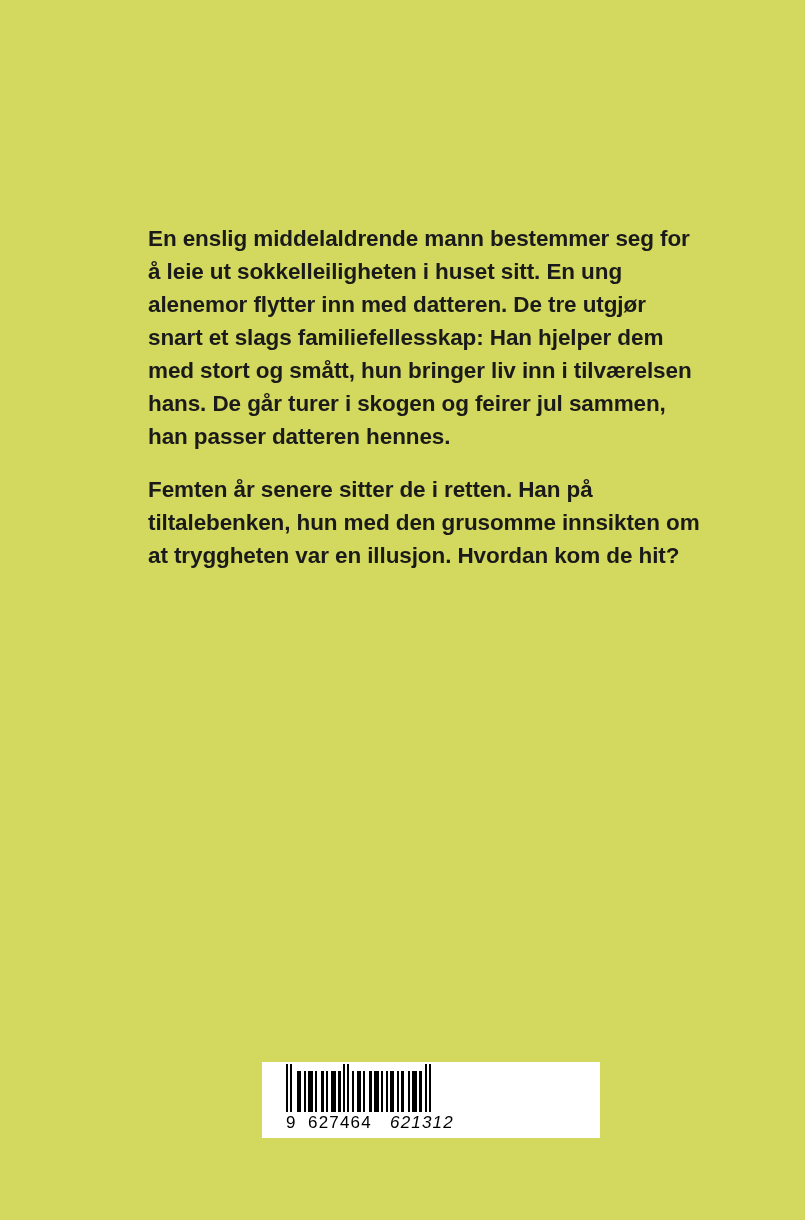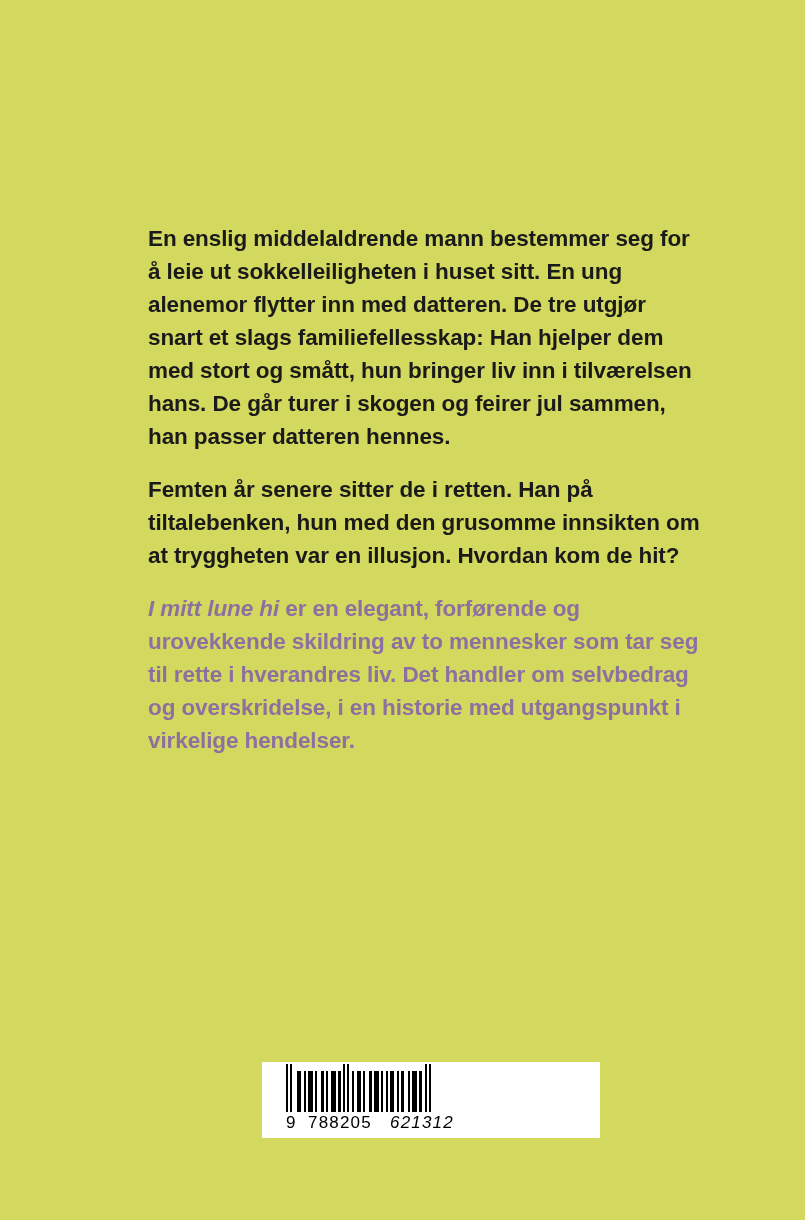--- a/index.html
+++ b/index.html
@@ -117,21 +117,20 @@
   }
 </style>
 </head>
 <body>
 
 <div class="cover">
 
   <div class="blurb">
     <p class="para">En enslig middelaldrende mann bestemmer seg for å leie ut sokkelleiligheten i huset sitt. En ung alenemor flytter inn med datteren. De tre utgjør snart et slags familiefellesskap: Han hjelper dem med stort og smått, hun bringer liv inn i tilværelsen hans. De går turer i skogen og feirer jul sammen, han passer datteren hennes.</p>
     <p class="para">Femten år senere sitter de i retten. Han på tiltalebenken, hun med den grusomme innsikten om at tryggheten var en illusjon. Hvordan kom de hit?</p>
-    <p class="para promo"><span class="title-italic">I mitt lune hi</span><span> er en elegant, forførende og urovekkende skildring av to mennesker som tar seg til rette i hverandres liv. Det handler om selvbedrag og overskridelse, i en historie med utgangspunkt i virkelige hendelser.</span></p>
   </div>
 
   <div class="barcode-label">
 
     <div class="barcode-block">
       <div class="bars">
         <span class="tall" style="width:2px"></span>
         <span style="width:2px;background:transparent"></span>
         <span class="tall" style="width:2px"></span>
         <span style="width:5px;background:transparent"></span>
@@ -180,21 +179,21 @@
         <span style="width:5px"></span>
         <span style="width:2px;background:transparent"></span>
         <span style="width:3px"></span>
         <span style="width:3px;background:transparent"></span>
         <span class="tall" style="width:2px"></span>
         <span style="width:2px;background:transparent"></span>
         <span class="tall" style="width:2px"></span>
       </div>
       <div class="bar-digits">
         <span class="d1">9</span>
-        <span class="d2">788205</span>
+        <span class="d2">627464</span>
         <span class="d3">621312</span>
       </div>
     </div>
 
 
   </div>
 
 </div>
 
 </body></html>

